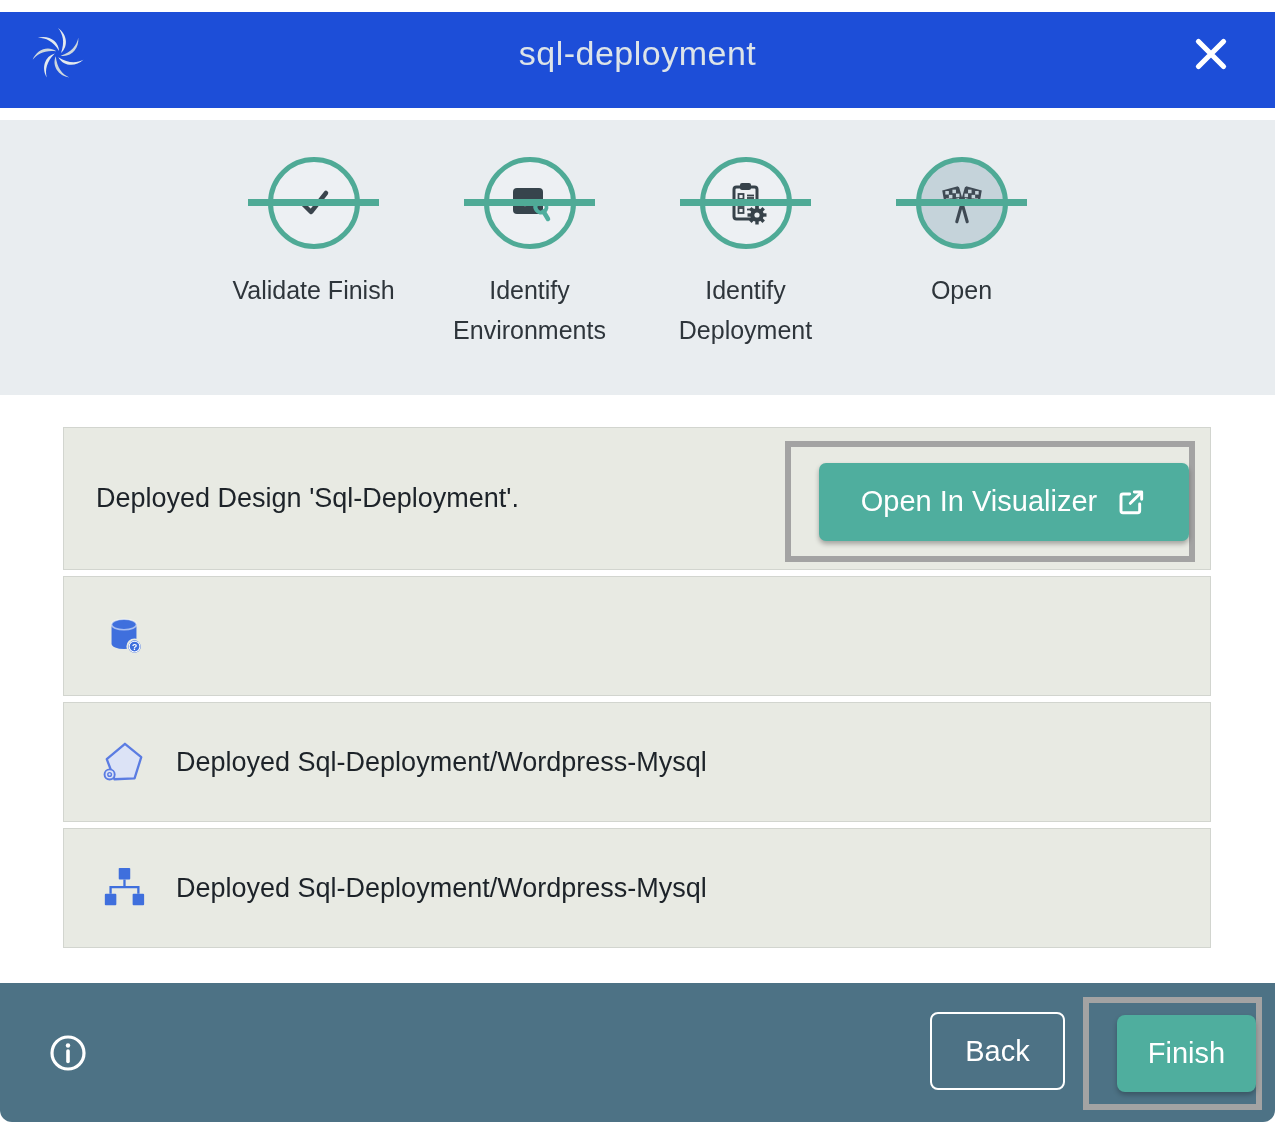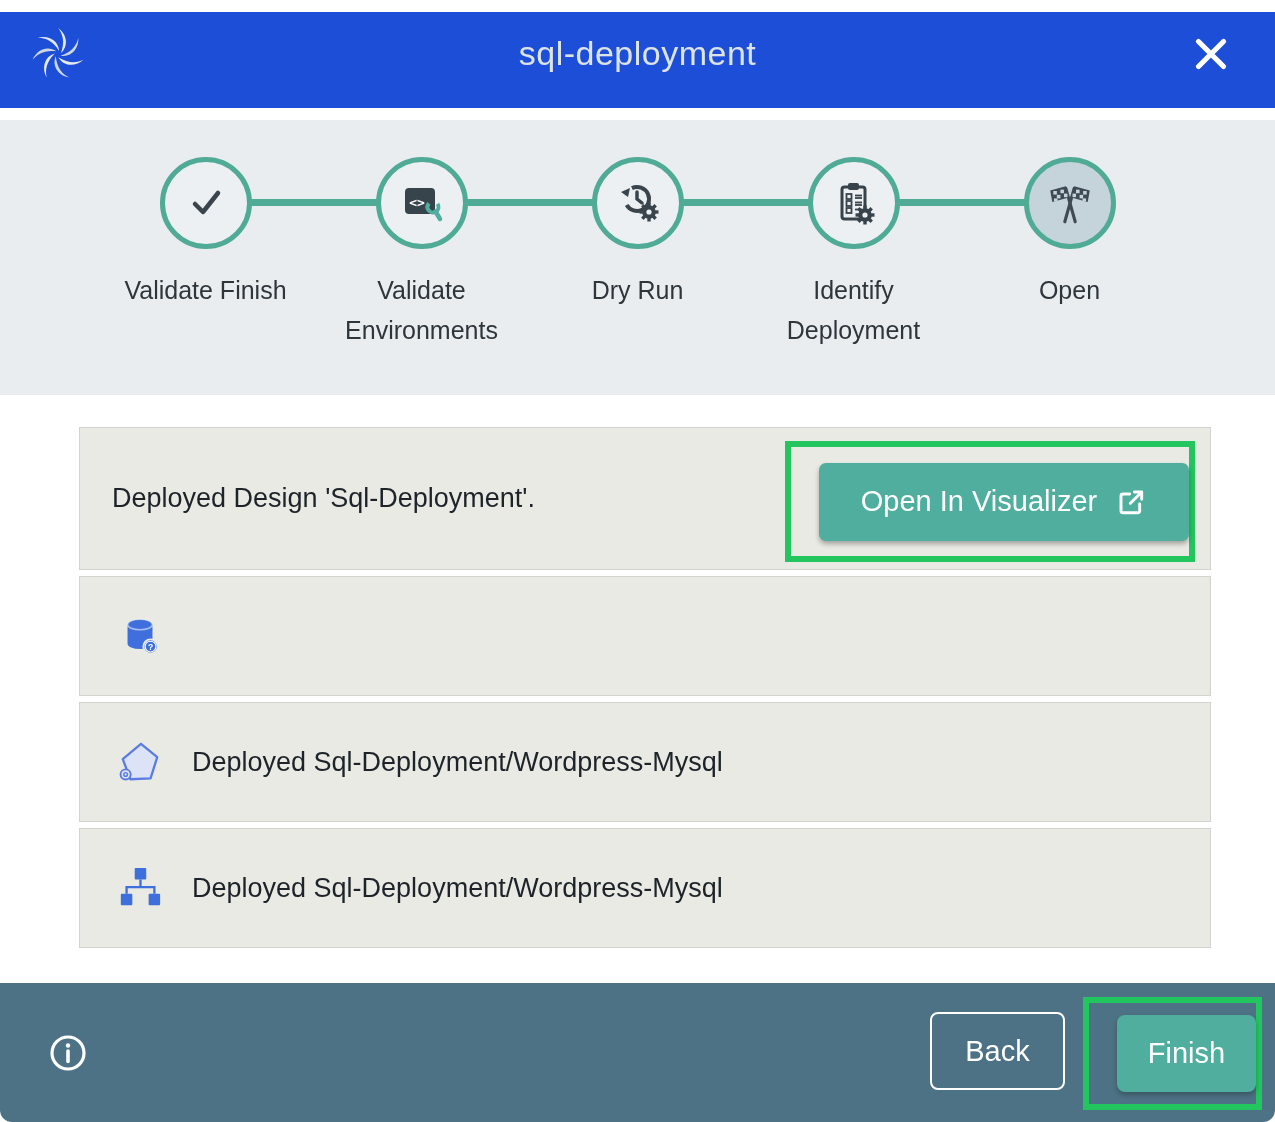--- a/index.html
+++ b/index.html
@@ -20,28 +20,28 @@
   .step-circle { width:92px; height:92px; border:5px solid #4faa96; border-radius:50%;
                  background:#edf0f3; display:flex; align-items:center; justify-content:center; }
   .step-circle.active { background:#c5d3da; }
   .step-label { margin-top:21px; width:190px; text-align:center; font-size:25px;
                 line-height:40px; color:#2e353b; }
   .connector { position:absolute; top:79px; height:7px; background:#4faa96; }
   .c0{left:248px;width:131px} .c1{left:464px;width:131px} .c2{left:680px;width:131px} .c3{left:896px;width:131px}
 
   
   .rows { position:absolute; top:427px; left:63px; width:1148px; }
-  .row { background:#e8eae3; border:1px solid #d2d5cf; display:flex; align-items:center;margin-left:16px; }
+  .row { background:#e8eae3; border:1px solid #d2d5cf; display:flex; align-items:center; }
   .row-design { height:143px; margin-bottom:6px; padding-left:32px; position:relative; }
   .row-item { height:120px; margin-bottom:6px; padding-left:37px; }
   .row-text { font-size:27px; color:#1d2329; }
   .row-item .row-text { margin-left:29px; }
   .item-icon { width:46px; height:46px; flex:0 0 46px; }
 
-  .annot { border:6px solid #22c55e;padding-left:28px; }
+  .annot { border:6px solid #a3a3a3;padding-left:28px; }
   .annot-viz { position:absolute; right:15px; top:13px; width:410px; height:121px;
                display:flex; align-items:center; justify-content:center; }
   .btn-viz { width:380px; height:78px; background:#4fae9e; border:none; border-radius:7px;
              color:#fff; font-size:29px; font-family:inherit; display:flex; align-items:center;
              justify-content:center; gap:18px; cursor:pointer; box-shadow:0 3px 5px rgba(0,0,0,.3); }
 
   
   .ftr { position:absolute; top:983px; left:0; width:1275px; height:139px; background:#4d7285;
          border-radius:0 0 12px 12px; }
   .ftr-info { position:absolute; left:48px; top:50px; width:40px; height:40px; cursor:pointer; }
@@ -97,41 +97,23 @@
 
       <div class="step">
         <div class="step-circle">
           <svg width="48" height="48" viewBox="0 0 48 48">
             <rect x="7" y="9" width="30" height="26" rx="4" fill="#37444c"></rect>
             <text x="19" y="28" font-size="13" fill="#fff" font-family="DejaVu Sans Mono, monospace" text-anchor="middle" font-weight="bold">&lt;&gt;</text>
             <circle cx="35" cy="28" r="5.5" fill="none" stroke="#4fae9e" stroke-width="4" stroke-dasharray="24 11" transform="rotate(-35 35 28)"></circle>
             <line x1="37.5" y1="32.5" x2="42" y2="40" stroke="#4fae9e" stroke-width="4.5" stroke-linecap="round"></line>
           </svg>
         </div>
-        <div class="step-label">Validate Environments</div>
-      </div>
-
-      <div class="step">
-        <div class="step-circle">
-          <svg width="48" height="48" viewBox="0 0 48 48">
-            <circle cx="23" cy="20" r="12" fill="none" stroke="#3a444c" stroke-width="4" stroke-dasharray="55 21" transform="rotate(-115 23 20)"></circle>
-            <path d="M7 13 l9 -4 l-2 9 z" fill="#3a444c"></path>
-            <path d="M23 13 v7 l5 4" stroke="#3a444c" stroke-width="3.5" fill="none" stroke-linecap="round"></path>
-            <g stroke="#3a444c" stroke-width="3.4">
-              <line x1="25.5" y1="33" x2="44.5" y2="33"></line>
-              <line x1="35" y1="23.5" x2="35" y2="42.5"></line>
-              <line x1="28.3" y1="26.3" x2="41.7" y2="39.7"></line>
-              <line x1="41.7" y1="26.3" x2="28.3" y2="39.7"></line>
-            </g>
-            <circle cx="35" cy="33" r="6.8" fill="#3a444c"></circle>
-            <circle cx="35" cy="33" r="2.6" fill="#edf0f3"></circle>
-          </svg>
-        </div>
-        <div class="step-label">Dry Run</div>
-      </div>
+        <div class="step-label">Identify Environments</div>
+      </div>
+
 
       <div class="step">
         <div class="step-circle">
           <svg width="48" height="48" viewBox="0 0 48 48">
             <rect x="12" y="8" width="23" height="32" rx="2.5" fill="none" stroke="#37424a" stroke-width="3"></rect>
             <rect x="18" y="4" width="11" height="7" rx="2" fill="#37424a"></rect>
             <g stroke="#37424a" stroke-width="1.8" fill="none">
               <rect x="16.5" y="15" width="5" height="5"></rect>
                 <line x1="25" y1="16.5" x2="32" y2="16.5"></line>
                 <line x1="25" y1="19" x2="32" y2="19"></line>

